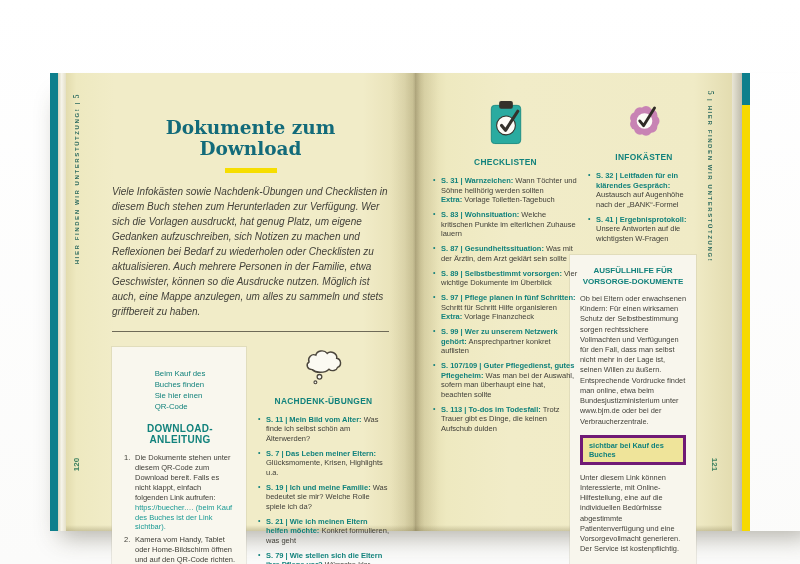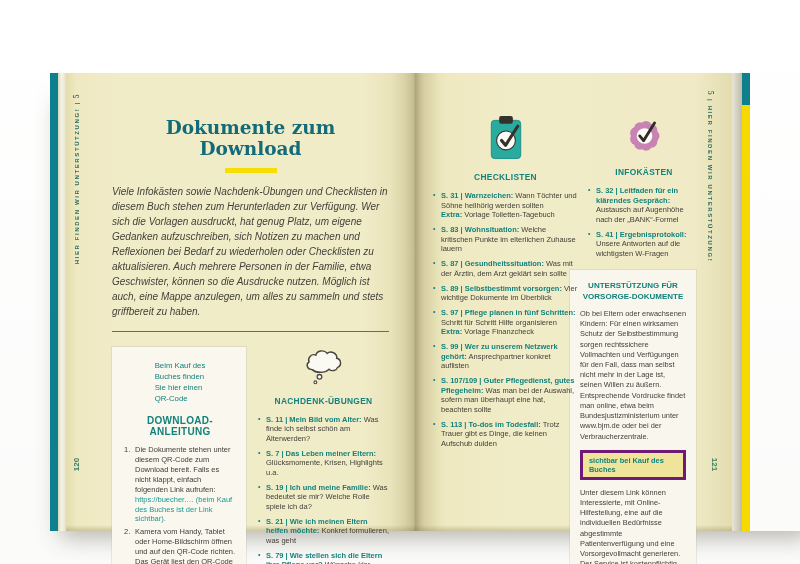--- a/index.html
+++ b/index.html
@@ -39,34 +39,34 @@
               padding:44px 26px 0 46px;box-sizing:border-box;}
   .doc-title{margin:0;text-align:center;font-family:"DejaVu Serif","Liberation Serif",serif;
              font-weight:bold;font-size:18.5px;color:#136b7a;}
   .title-underline{width:52px;height:4.5px;background:#f6de00;margin:9px auto 0 auto;}
   .intro{font-size:10px;line-height:1.5;margin:11px 0 0 0;text-align:left;font-style:italic;}
   .divider{border:none;border-top:1px solid #6e6a58;margin:12px 0 0 0;}
   .columns{display:flex;gap:12px;margin-top:15px;}
   .download-box{width:134px;background:#f9f7ee;box-shadow:0 0 0 1px rgba(180,175,150,.25);
                 padding:10px 10px 12px 12px;box-sizing:border-box;align-self:flex-start;}
   .qr-note{color:#12827c;font-size:7.8px;line-height:1.45;white-space:pre-line;
-           width:fit-content;margin:3px auto 10px auto;}
+           width:fit-content;margin:11px auto 10px auto;}
   .dl-head{color:#12827c;font-weight:bold;font-size:10px;letter-spacing:.3px;text-align:center;margin-bottom:8px;}
   .step{display:flex;font-size:7.5px;line-height:1.33;margin-bottom:3px;}
   .step .num{width:11px;flex:none;}
   .step .link{color:#1b9a94;}
   .exercol{flex:1;}
   .col-icon{text-align:center;}
   .col-head{color:#12827c;font-weight:bold;font-size:8.4px;letter-spacing:.3px;text-align:center;margin:7px 0 9px 0;}
   .item{position:relative;padding-left:8px;font-size:7.5px;line-height:1.27;margin-bottom:5.5px;}
   .item::before{content:"•";position:absolute;left:0;top:0;color:#12827c;font-size:7px;}
   .lead{color:#12827c;font-weight:bold;}
   .extra .lead{font-weight:bold;}
   
-  .rp-content{position:absolute;left:365px;top:15px;width:317px;height:100%;z-index:2;
+  .rp-content{position:absolute;left:365px;top:0;width:317px;height:100%;z-index:2;
               padding:26px 32px 0 18px;box-sizing:border-box;display:flex;gap:10px;}
   .checkcol{width:145px;flex:none;}
   .infocol{flex:1;}
   .helpbox{background:#f8f6ed;box-shadow:0 0 0 1px rgba(180,175,150,.25);
            margin:12px 0 0 -18px;width:126px;box-sizing:border-box;padding:11px 10px 12px 10px;}
   .helpbox-head{color:#12827c;font-weight:bold;font-size:8px;line-height:1.3;text-align:center;margin-bottom:7px;}
   .helpbox p{font-size:7.4px;line-height:1.38;margin:0 0 8px 0;}
   .badge{display:block;width:fit-content;margin:0 auto 8px auto;background:#efe49a;border:3px solid #701a75;
          color:#12827c;font-weight:bold;font-size:7.4px;padding:3px 6px;}
 </style>
@@ -168,21 +168,21 @@
                 <circle cx="29.3" cy="16.9" r="6.2"></circle>
             </g>
             <circle cx="22" cy="23" r="8.2" fill="#fdfcf7"></circle>
             <path d="M17 23 L21 28 L32.5 9.5" fill="none" stroke="#2f2b26" stroke-width="3" stroke-linecap="round" stroke-linejoin="round"></path>
           </svg>
         </div>
         <div class="col-head">INFOKÄSTEN</div>
         <div class="item"><span class="lead">S. 32 | Leitfaden für ein klärendes Gespräch:</span> <span>Austausch auf Augenhöhe nach der „BANK“-Formel</span></div>
         <div class="item"><span class="lead">S. 41 | Ergebnisprotokoll:</span> <span>Unsere Antworten auf die wichtigsten W-Fragen</span></div>
         <div class="helpbox">
-          <div class="helpbox-head">UNTERSTÜTZUNG FÜR VORSORGE-DOKUMENTE</div>
+          <div class="helpbox-head">AUSFÜLLHILFE FÜR VORSORGE-DOKUMENTE</div>
           <p>Ob bei Eltern oder erwachsenen Kindern: Für einen wirksamen Schutz der Selbstbestimmung sorgen rechtssichere Vollmachten und Verfügungen für den Fall, dass man selbst nicht mehr in der Lage ist, seinen Willen zu äußern. Entsprechende Vordrucke findet man online, etwa beim Bundesjustizministerium unter www.bjm.de oder bei der Verbraucherzentrale.</p>
           <span class="badge">sichtbar bei Kauf des Buches</span>
           <p>Unter diesem Link können Interessierte, mit Online-Hilfestellung, eine auf die individuellen Bedürfnisse abgestimmte Patientenverfügung und eine Vorsorgevollmacht generieren. Der Service ist kostenpflichtig.</p>
         </div>
       </div>
     </div>
 
     <div class="gutter"></div>
   </div>
 </div>

